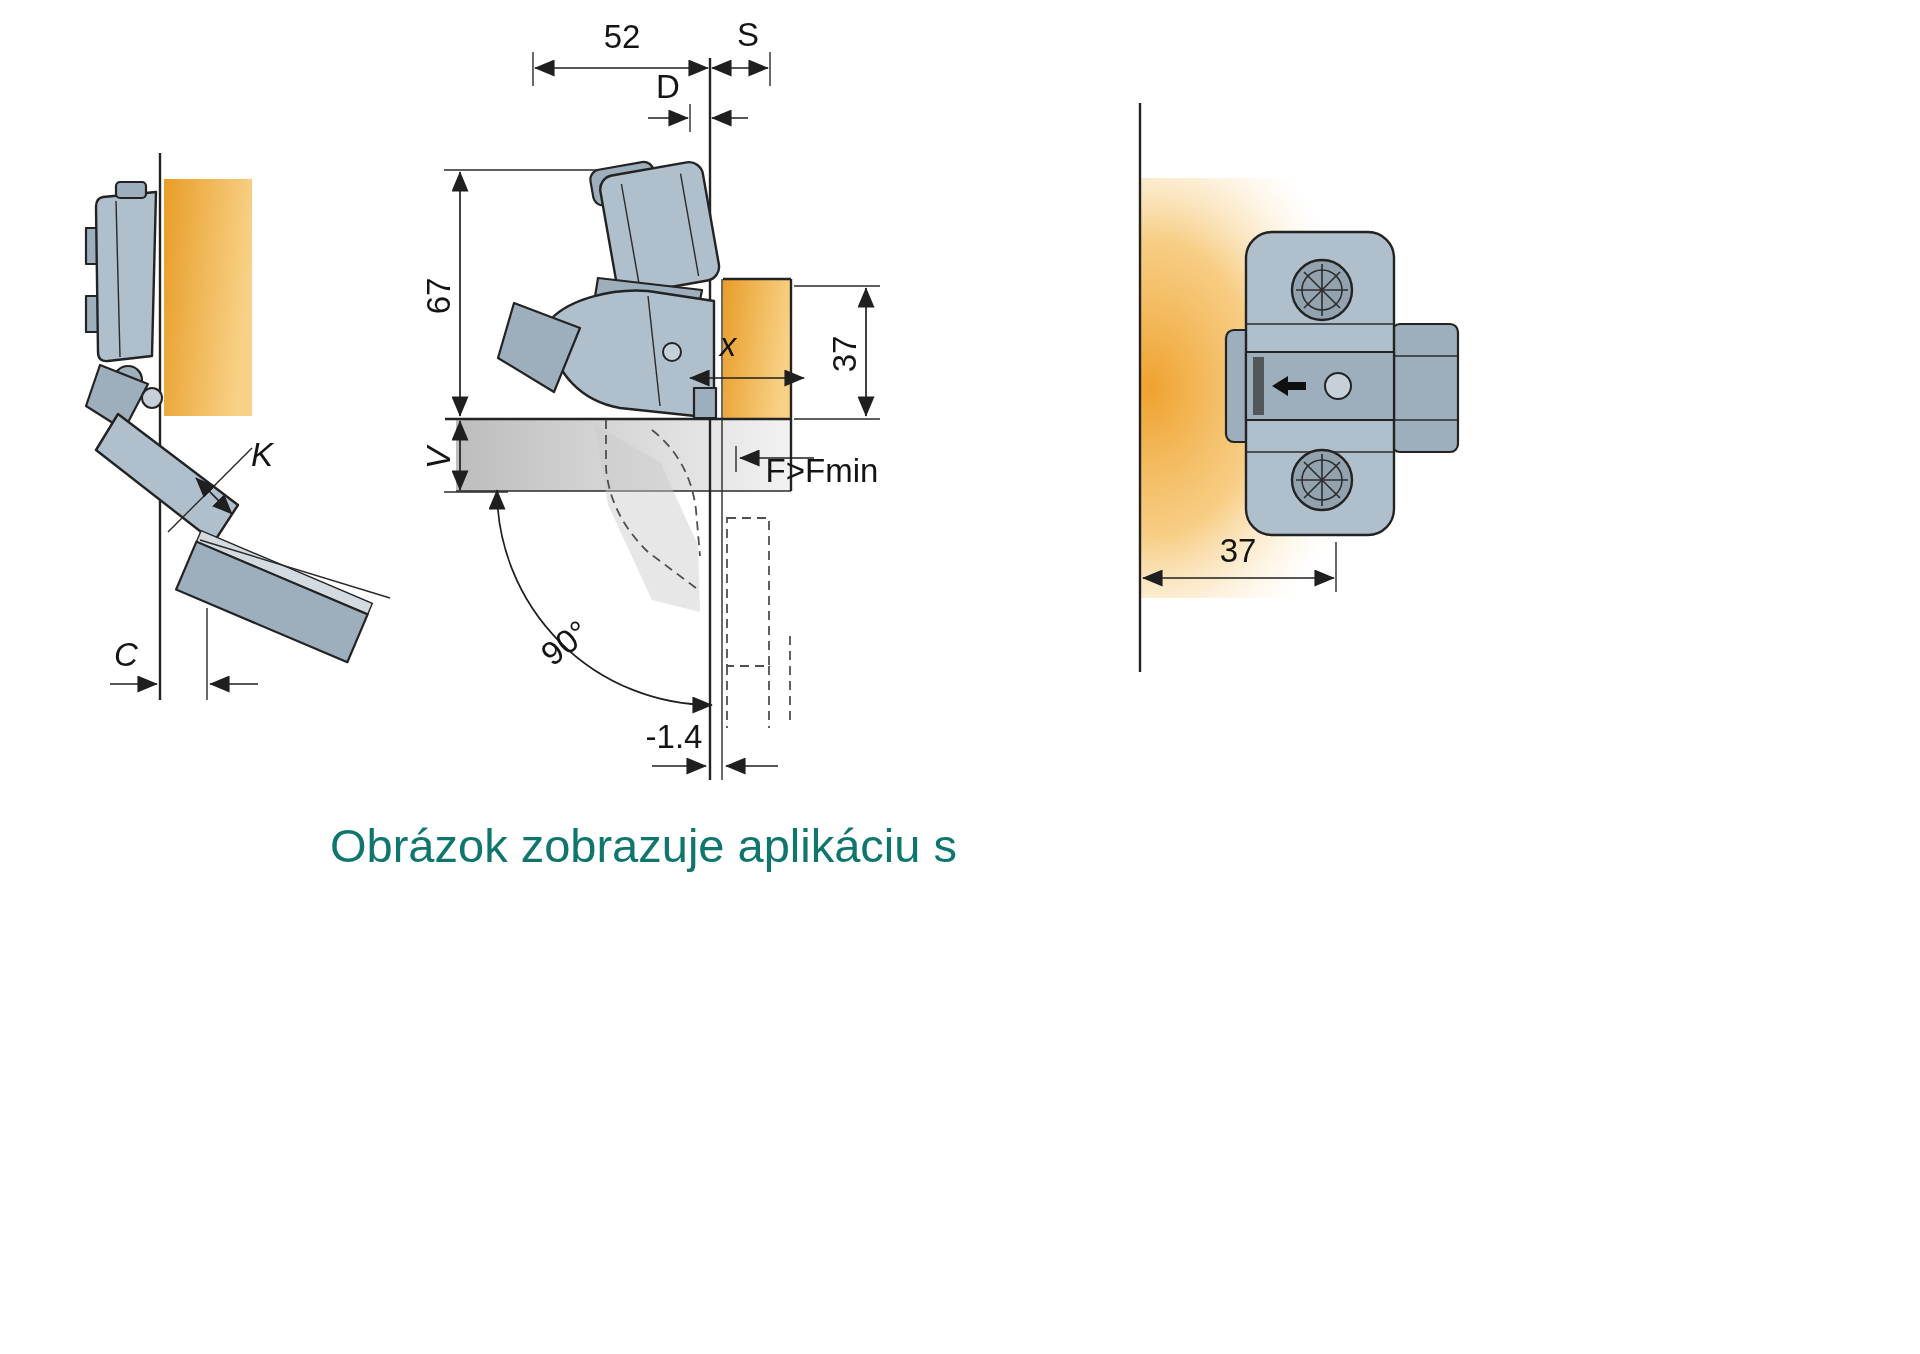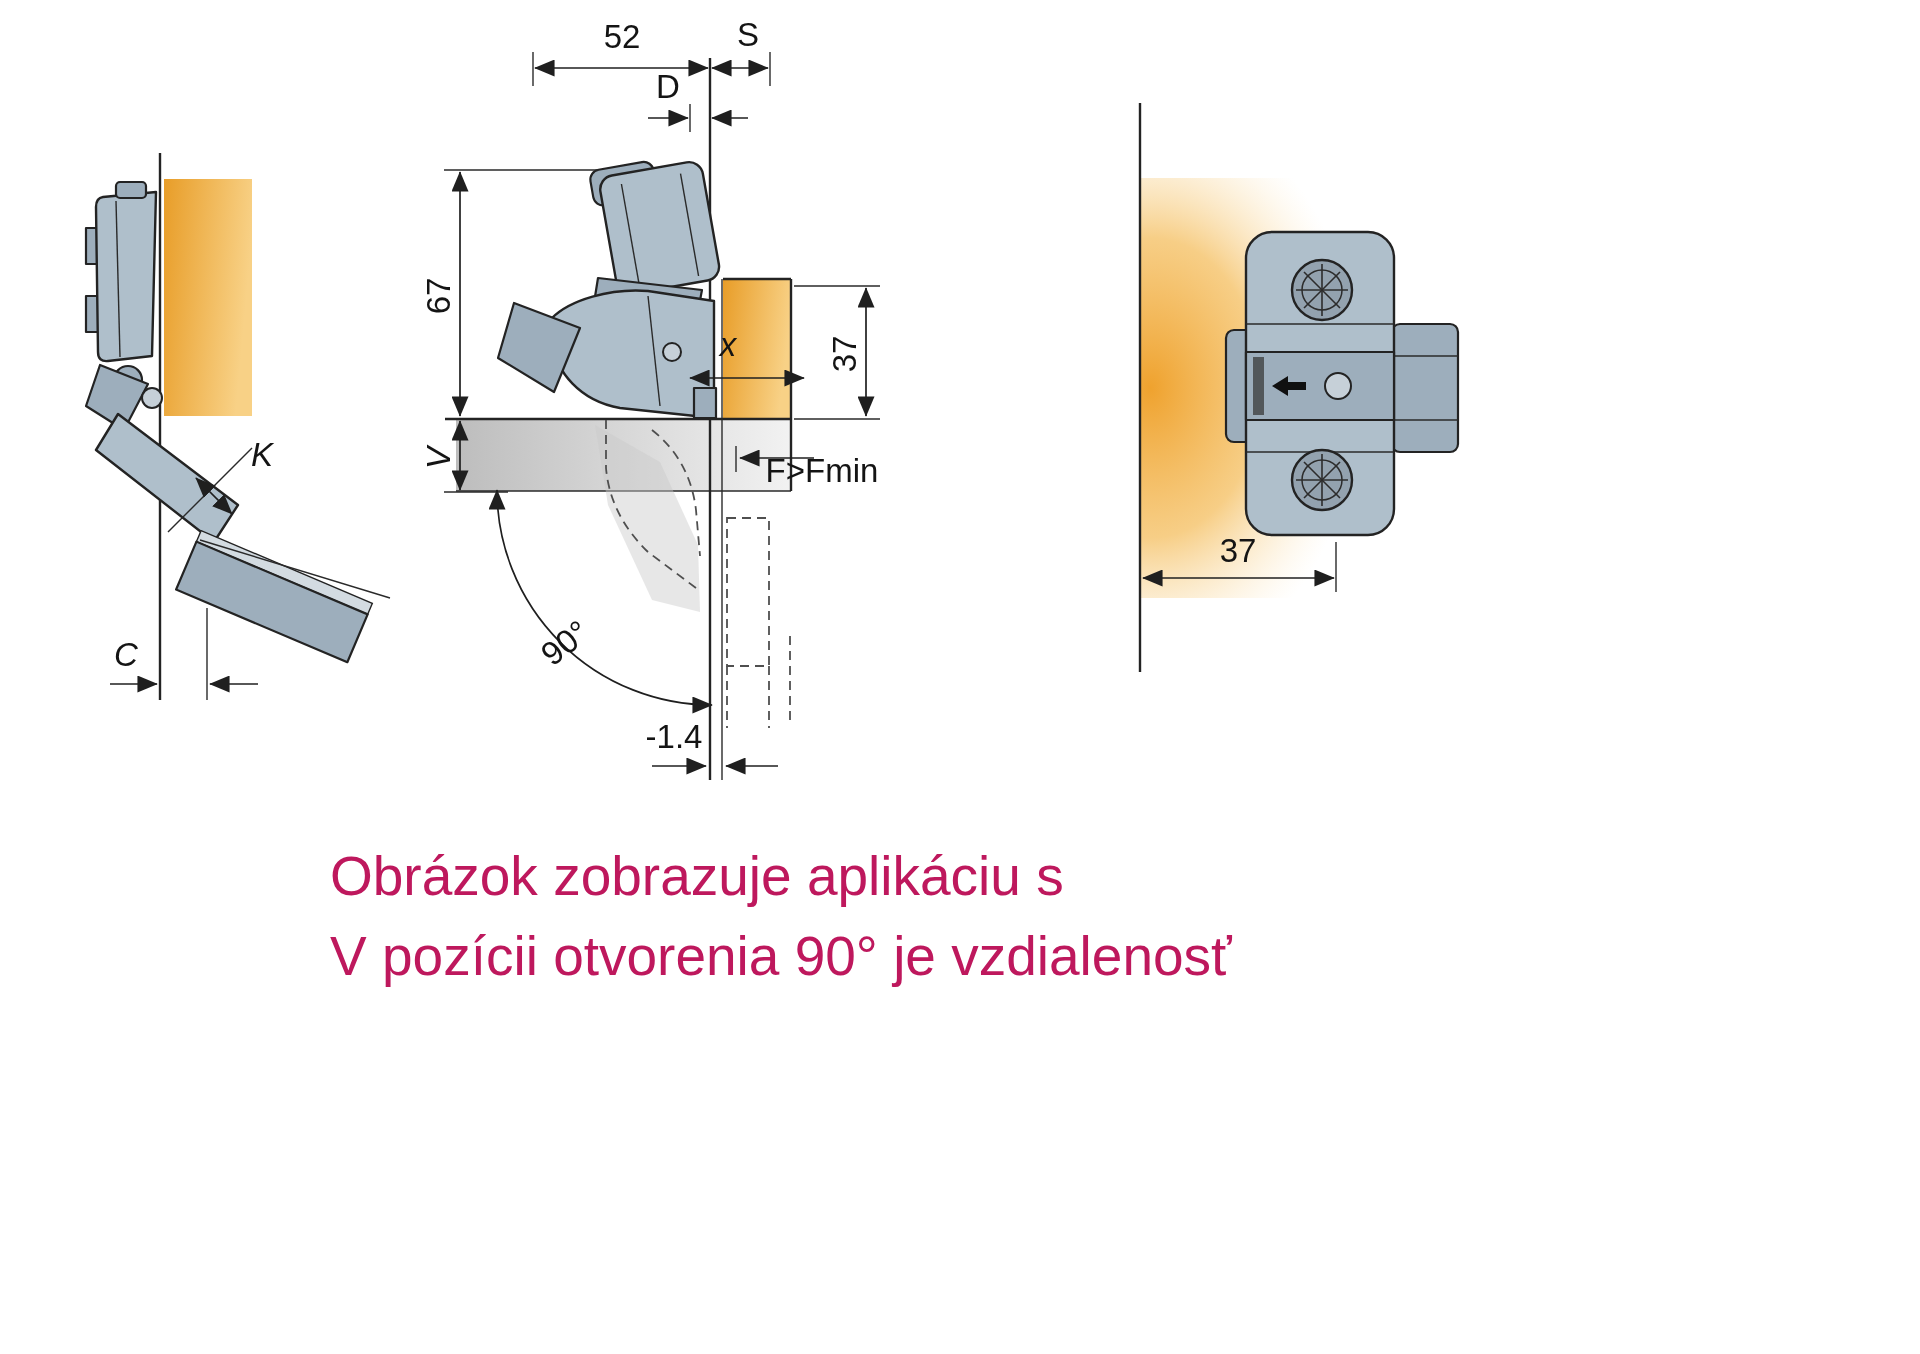--- a/index.html
+++ b/index.html
@@ -11,22 +11,22 @@
   .metal2{fill:#9DAEBC;stroke:#232323;stroke-width:2.2;stroke-linejoin:round;}
   .metal3{fill:#C6D0D8;stroke:#232323;stroke-width:2;}
   .ln{stroke:#232323;stroke-width:2.4;fill:none;stroke-linecap:butt;}
   .thin{stroke:#2a2a2a;stroke-width:1.4;fill:none;}
   .dim{stroke:#1f1f1f;stroke-width:1.7;fill:none;}
   .dash{stroke:#4f4f4f;stroke-width:1.8;fill:none;stroke-dasharray:9 6;}
   .ghost{fill:#c9c9c9;opacity:.45;stroke:none;}
   text.lbl{font-family:"Liberation Sans",sans-serif;font-size:33px;fill:#141414;text-anchor:middle;}
   text.it{font-style:italic;}
   
-  .caption{position:absolute;left:330px;top:812px;width:960px;color:#be185d;
-           font-size:55px;line-height:1.46;margin-top:24px;}
+  .caption{position:absolute;left:330px;top:812px;width:960px;color:#0f766e;
+           font-size:47px;line-height:1.46;}
   .caption div{white-space:nowrap;}
 </style>
 </head>
 <body>
 
 <div class="page">
 
 <svg width="1920" height="1354" viewBox="0 0 1920 1354">
   <defs>
     <marker id="arr" viewBox="0 0 12 10" refX="11.5" refY="5" markerWidth="12" markerHeight="10" orient="auto-start-reverse">
@@ -224,16 +224,15 @@
     <g>
       <line x1="1336" y1="542" x2="1336" y2="592" class="thin"></line>
       <line x1="1143" y1="578" x2="1334" y2="578" class="dim" marker-start="url(#arr)" marker-end="url(#arr)"></line>
       <text class="lbl" x="1238" y="562">37</text>
     </g>
   </g>
 </svg>
 
 <div class="caption">
   <div>Obrázok zobrazuje aplikáciu s</div>
-  <div>V pozícii otvorenia 90° je vzdialenosť</div>
 </div>
 
 </div>
 
 </body></html>

